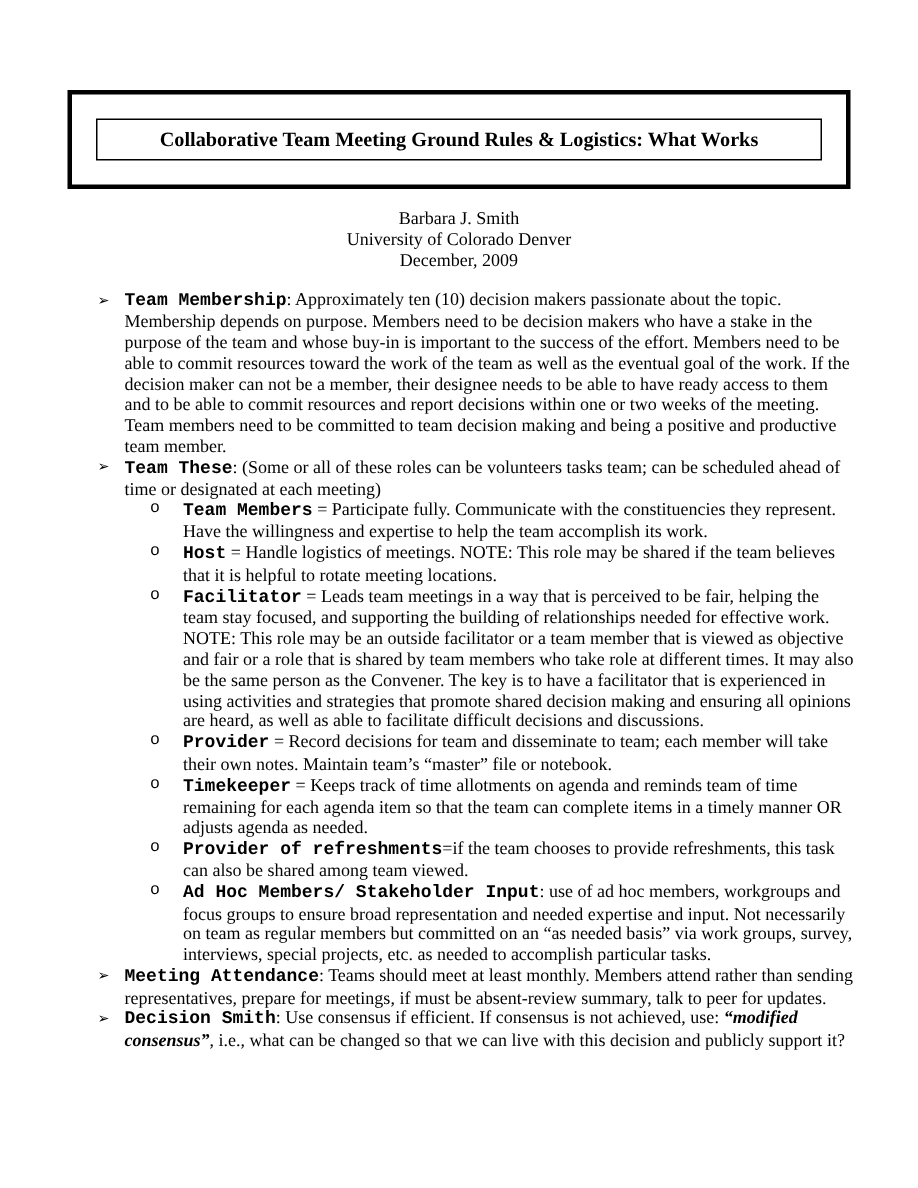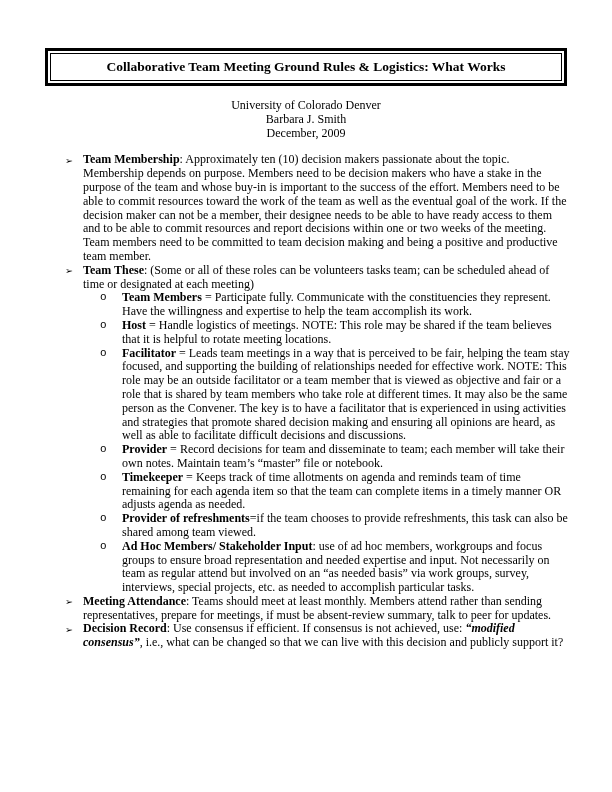--- a/index.html
+++ b/index.html
@@ -2,53 +2,53 @@
 <html><head>
 <meta charset="utf-8">
 <style>
   html,body{margin:0;padding:0;background:#ffffff;}
   .page{
     width:612px;height:792px;background:#ffffff;box-sizing:border-box;
     padding:48px 40px 0 40px;color:#000;
     font-family:"Liberation Serif", serif;font-size:12px;line-height:13.8px;
     overflow:hidden;
   }
-  .title-box{margin:0 5px;border:3px solid #000;padding:2px;}
+  .title-box{margin:12px 5px;border:3px solid #000;padding:16px;}
   .title-inner{
     border:1px solid #000;text-align:center;font-weight:bold;
     font-size:13.5px;line-height:16px;padding:5px 4px;
   }
   .author{text-align:center;margin-top:13px;}
   .intro{margin:13px 0 0 0;}
   .list{margin-top:13px;}
   .li1{position:relative;padding-left:43px;}
   .li1 > .marker{
     position:absolute;left:25px;top:0.5px;
     font-family:"DejaVu Sans", sans-serif;font-size:9.5px;
   }
   .li2{position:relative;padding-left:82px;}
   .li2 > .marker{
     position:absolute;left:60px;top:0;
     font-family:"Liberation Mono", monospace;font-size:11px;
   }
-  .b{font-weight:bold;}
+  .b{font-weight:bold;font-family:Liberation Mono, monospace;}
   .bi{font-weight:bold;font-style:italic;}
 </style>
 </head>
 <body>
 
 <div class="page">
 
   <div class="title-box">
     <div class="title-inner">Collaborative Team Meeting Ground Rules &amp; Logistics: What Works</div>
   </div>
 
   <div class="author">
+    <div>Barbara J. Smith</div>
     <div>University of Colorado Denver</div>
-    <div>Barbara J. Smith</div>
     <div>December, 2009</div>
   </div>
 
 
   <div class="list">
 
     <div class="li1">
       <span class="marker">➢</span>
       <span class="b">Team Membership</span><span>: </span><span>Approximately ten (10) decision makers passionate about the topic. Membership depends on purpose. Members need to be decision makers who have a stake in the purpose of the team and whose buy-in is important to the success of the effort. Members need to be able to commit resources toward the work of the team as well as the eventual goal of the work. If the decision maker can not be a member, their designee needs to be able to have ready access to them and to be able to commit resources and report decisions within one or two weeks of the meeting. Team members need to be committed to team decision making and being a positive and productive team member.</span>
     </div>
@@ -83,27 +83,27 @@
       <span class="b">Timekeeper</span><span> = </span><span>Keeps track of time allotments on agenda and reminds team of time remaining for each agenda item so that the team can complete items in a timely manner OR adjusts agenda as needed.</span>
     </div>
 
     <div class="li2">
       <span class="marker">o</span>
       <span class="b">Provider of refreshments</span><span>=</span><span>if the team chooses to provide refreshments, this task can also be shared among team viewed.</span>
     </div>
 
     <div class="li2">
       <span class="marker">o</span>
-      <span class="b">Ad Hoc Members/ Stakeholder Input</span><span>: </span><span>use of ad hoc members, workgroups and focus groups to ensure broad representation and needed expertise and input. Not necessarily on team as regular attend but involved on an “as needed basis” via work groups, survey, interviews, special projects, etc. as needed to accomplish particular tasks.</span>
+      <span class="b">Ad Hoc Members/ Stakeholder Input</span><span>: </span><span>use of ad hoc members, workgroups and focus groups to ensure broad representation and needed expertise and input. Not necessarily on team as regular members but committed on an “as needed basis” via work groups, survey, interviews, special projects, etc. as needed to accomplish particular tasks.</span>
     </div>
 
     <div class="li1">
       <span class="marker">➢</span>
       <span class="b">Meeting Attendance</span><span>: </span><span>Teams should meet at least monthly. Members attend rather than sending representatives, prepare for meetings, if must be absent-review summary, talk to peer for updates.</span>
     </div>
 
     <div class="li1">
       <span class="marker">➢</span>
-      <span class="b">Decision Record</span><span>: </span><span>Use consensus if efficient. If consensus is not achieved, use: </span><span class="bi">“modified consensus”</span><span>, i.e., what can be changed so that we can live with this decision and publicly support it?</span>
+      <span class="b">Decision Smith</span><span>: </span><span>Use consensus if efficient. If consensus is not achieved, use: </span><span class="bi">“modified consensus”</span><span>, i.e., what can be changed so that we can live with this decision and publicly support it?</span>
     </div>
 
   </div>
 </div>
 
 </body></html>

